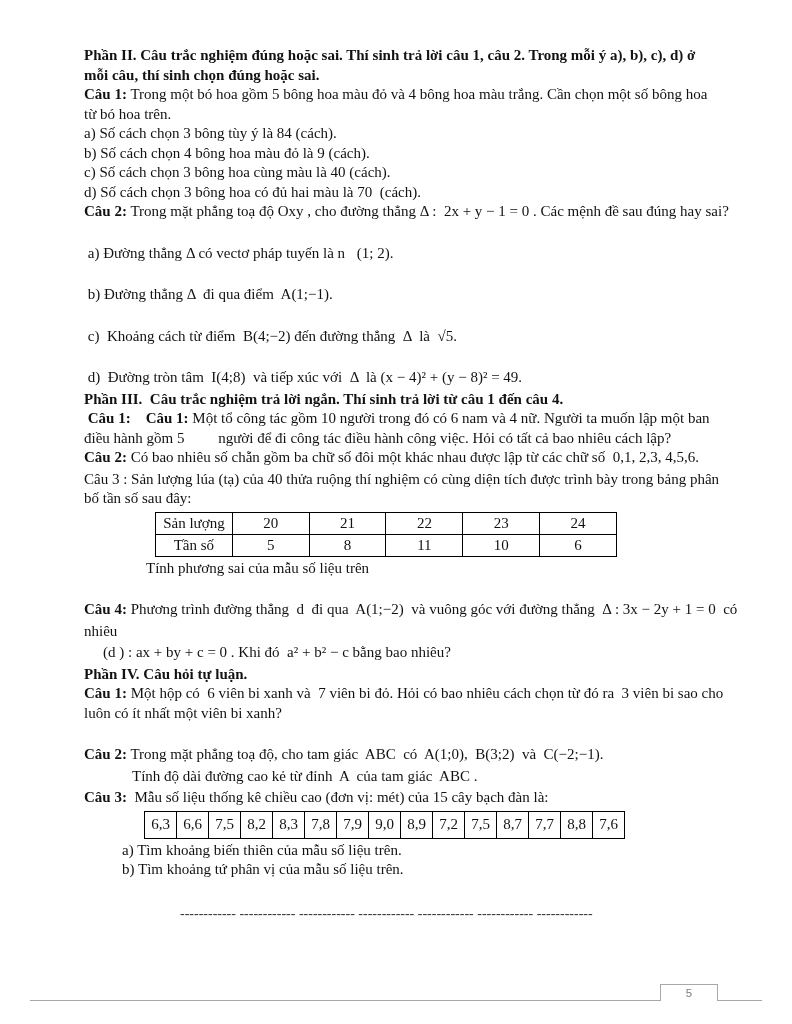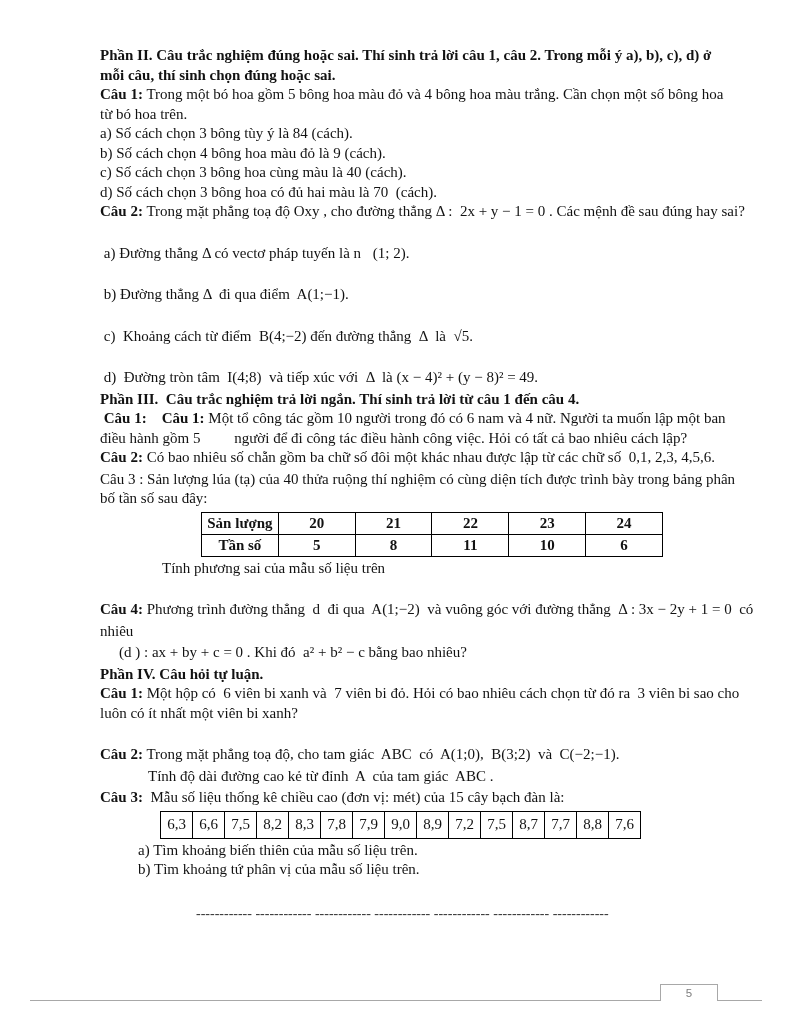--- a/index.html
+++ b/index.html
@@ -1,30 +1,30 @@
 <!DOCTYPE html>
 <html><head>
 <meta charset="utf-8">
 <style>
   html,body{margin:0;padding:0;background:#ffffff;}
   .page{position:relative;width:792px;height:1024px;background:#ffffff;overflow:hidden;
         font-family:"Liberation Serif", serif;color:#121212;}
-  .content{position:absolute;left:100px;top:46px;width:660px;font-size:15px;}
+  .content{position:absolute;left:84px;top:46px;width:660px;font-size:15px;}
   .para{white-space:pre;line-height:19.5px;min-height:19.5px;}
   .b{font-weight:bold;}
   .i{}
   .mt{margin-top:22px;}
   .mt2{margin-top:2px;}
   .note{padding-left:62px;}
   .ind-d{padding-left:19px;}
   .ind-tinh{padding-left:48px;}
   .ind-ab{padding-left:38px;}
   .sep{margin-top:24px;padding-left:96px;font-size:14px;color:#3a3a3a;}
   table{border-collapse:collapse;table-layout:fixed;}
-  .tbl1{margin:3px 0 2px 101px;width:462px;font-weight:bold;}
+  .tbl1{margin:3px 0 2px 71px;width:462px;}
   .tbl1 td{border:1px solid #000;text-align:center;height:21px;padding:0;font-size:15px;}
   .tbl2{margin:3px 0 2px 60px;width:481px;}
   .tbl2 td{border:1px solid #000;text-align:center;height:26px;padding:0;font-size:15px;}
   .footer{position:absolute;left:30px;right:30px;top:984px;display:flex;align-items:stretch;height:17px;}
   .fl{flex:1;border-bottom:1.5px solid #a8a8a8;}
   .fr{width:44px;border-bottom:1.5px solid #a8a8a8;}
   .pbox{width:56px;border:1.5px solid #a8a8a8;border-bottom:none;display:flex;align-items:center;
         justify-content:center;font-family:"Liberation Sans", sans-serif;font-size:11.5px;color:#7d7d7d;}
 </style>
 </head>

